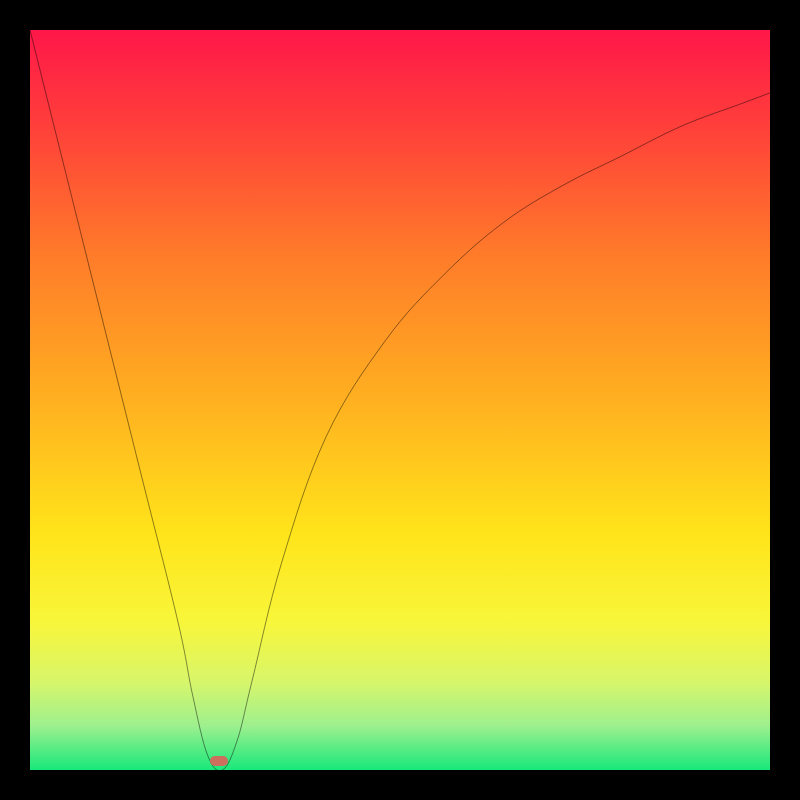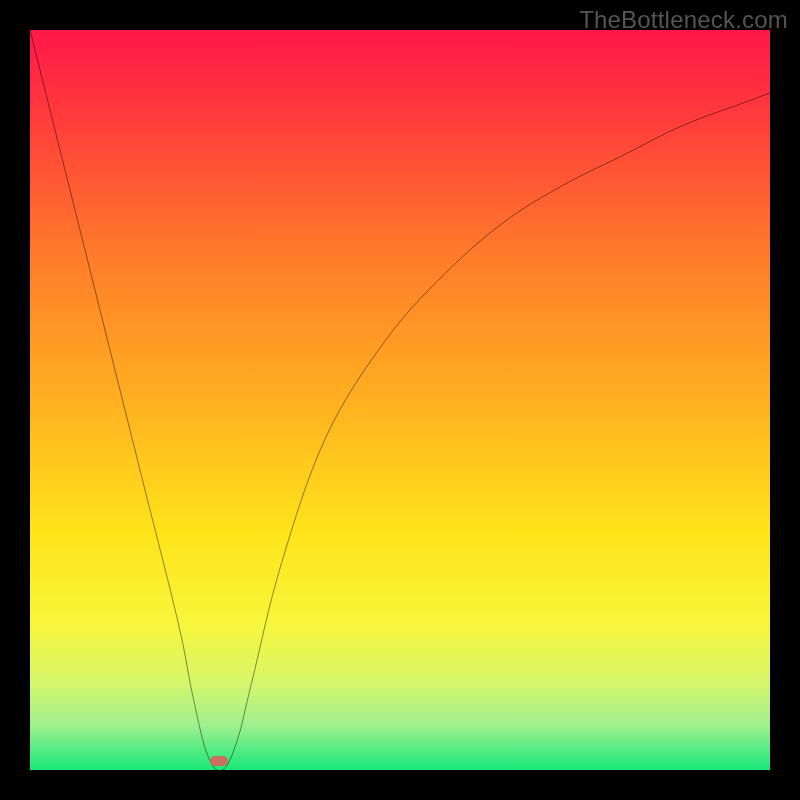--- a/index.html
+++ b/index.html
@@ -80,15 +80,14 @@
     </svg>
 
     <svg class="curve" viewBox="0 0 100 100" preserveAspectRatio="none">
       <path id="curvePath" d="M 0 0 C 0.8999999999999999 3.5999999999999996, 3.2 12.8, 5 20 C 6.8 27.2, 8.2 32.8, 10 40 C 11.8 47.2, 13.2 52.8, 15 60 C 16.8 67.2, 18.74 74.6, 20 80 C 21.26 85.4, 21.28 86.76, 22 90 C 22.72 93.24, 23.28 96.2, 24 98 C 24.72 99.8, 25.28 100.36, 26 100 C 26.72 99.64, 27.28 98.16, 28 96 C 28.72 93.84, 28.92 92.32, 30 88 C 31.08 83.68, 32.2 77.94, 34 72 C 35.8 66.06, 37.48 60.4, 40 55 C 42.52 49.6, 45.12 45.96, 48 42 C 50.88 38.04, 53.12 35.88, 56 33 C 58.88 30.12, 61.12 28.16, 64 26 C 66.88 23.84, 69.12 22.62, 72 21 C 74.88 19.38, 77.12 18.44, 80 17 C 82.88 15.56, 85.12 14.26, 88 13 C 90.88 11.74, 93.84 10.81, 96 10 C 98.16 9.19, 99.28 8.77, 100 8.5" fill="none" stroke="#000000" stroke-width="0.45" vector-effect="non-scaling-stroke"></path>
     </svg>
 
     <div class="marker" id="marker" style="left: 25.5%; top: 98.8%; background: rgb(204, 111, 92);"></div>
 
   </div>
 
-  <div class="watermark">TheBottleneck.com</div>
 
 </div>
 
 </body></html>

